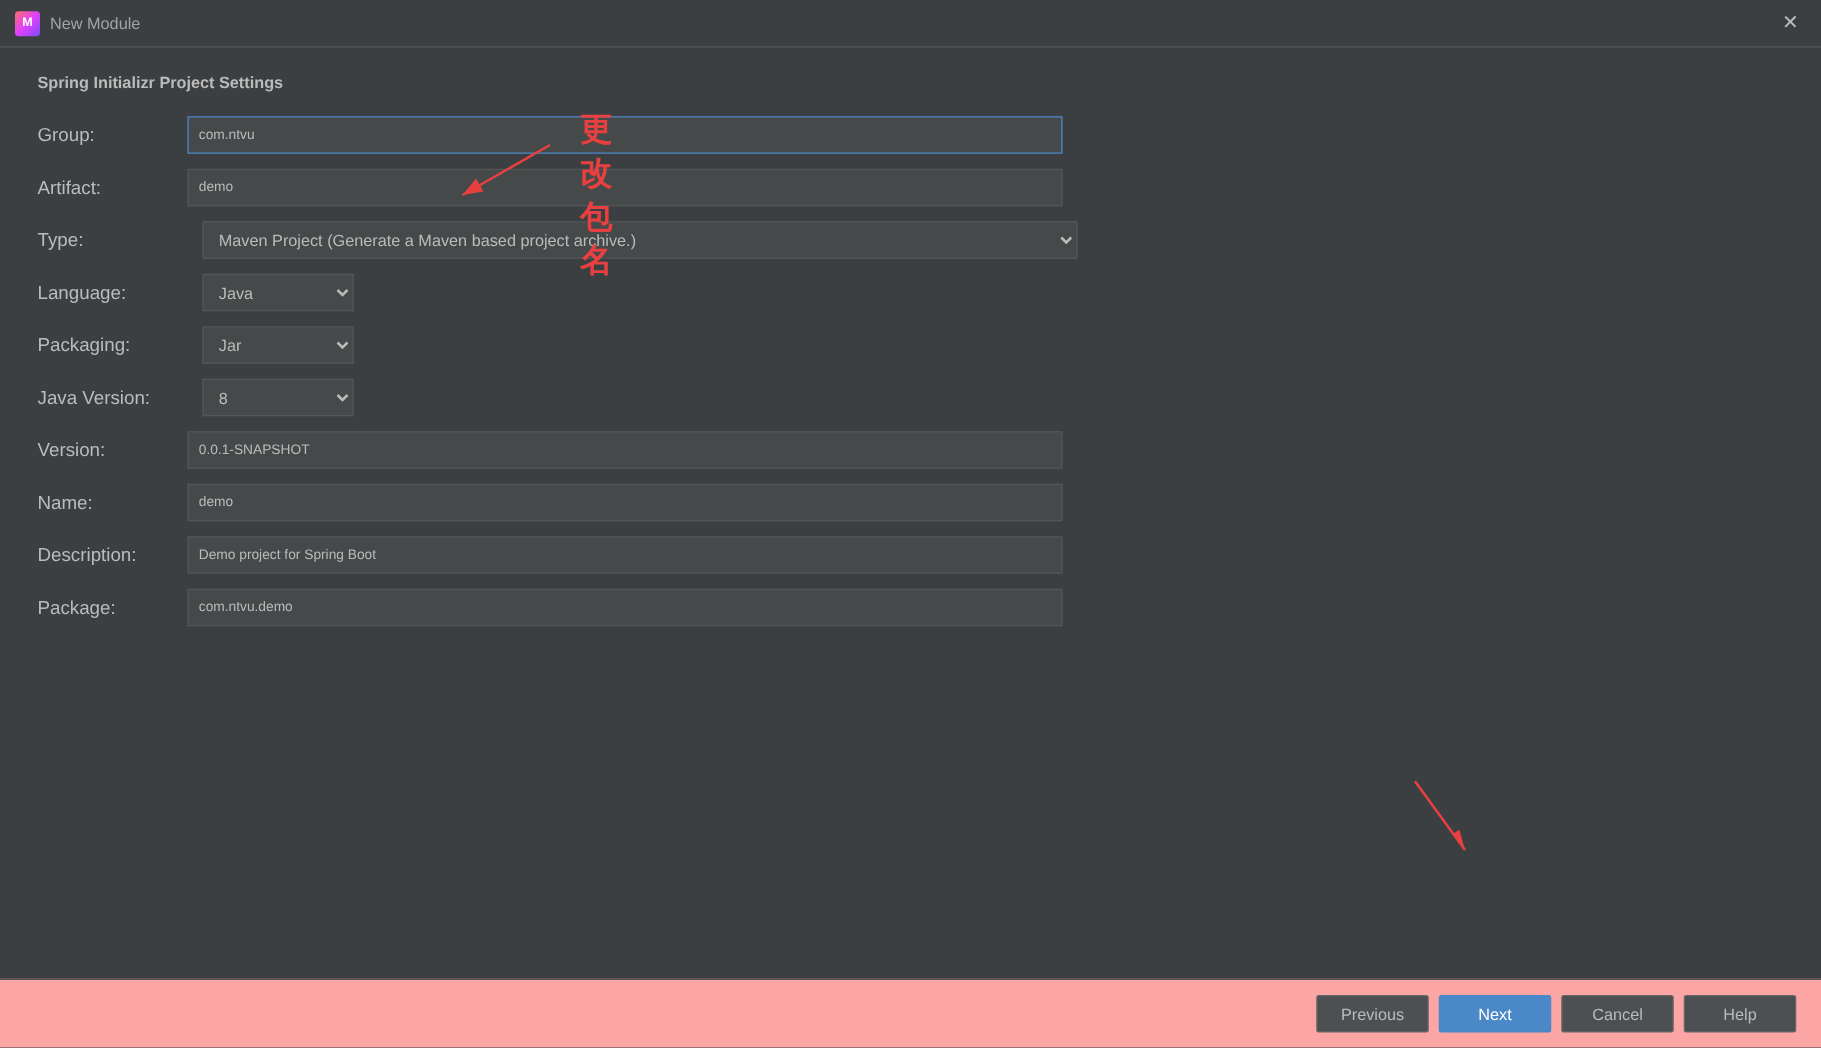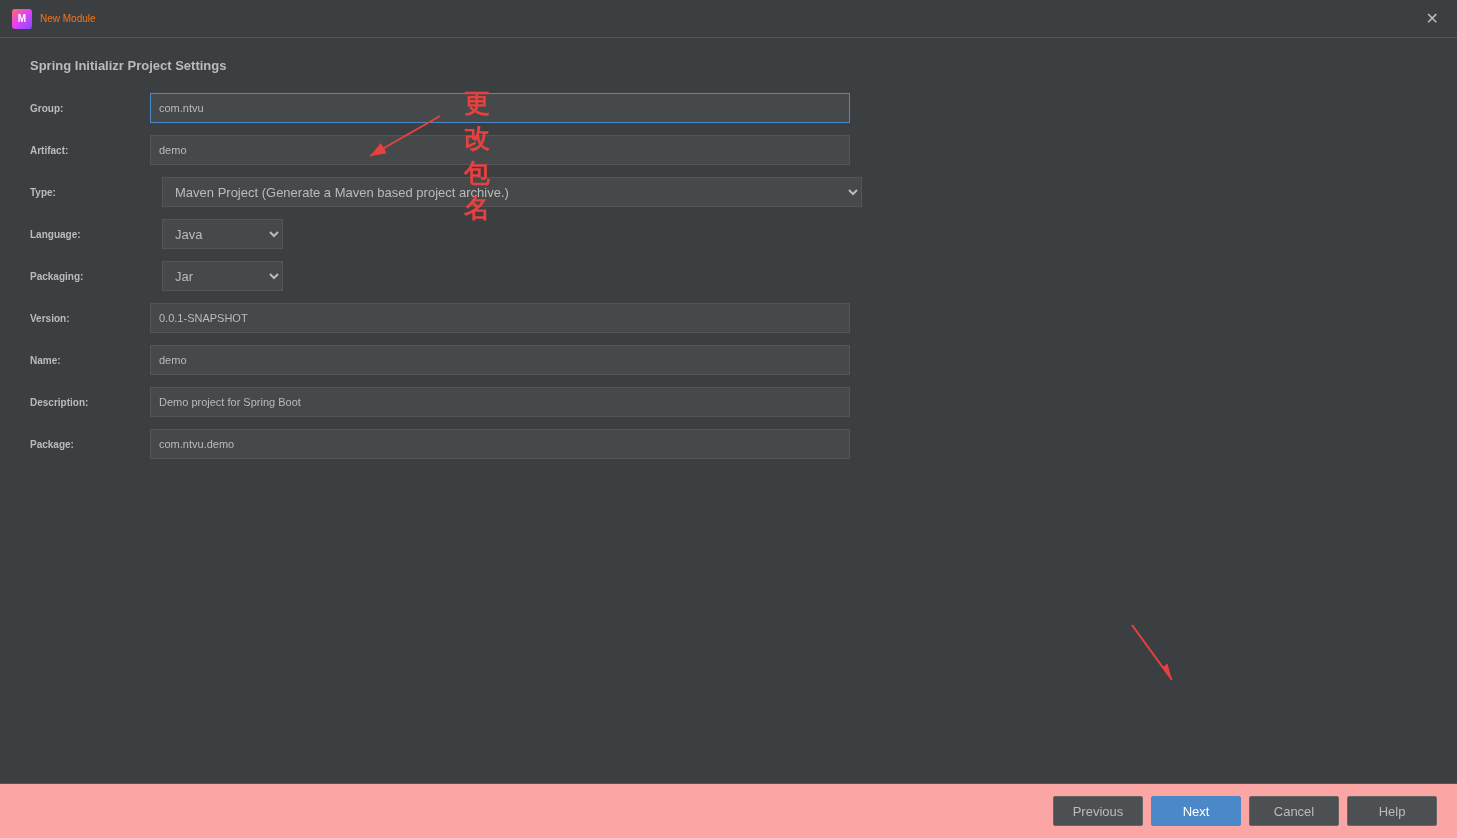--- a/index.html
+++ b/index.html
@@ -39,22 +39,22 @@
       height: 38px;
     }
 
     .title-bar-left {
       display: flex;
       align-items: center;
       gap: 8px;
     }
 
     .title-text {
-      color: #f97316;
-      font-size: 10px;
+      color: #a3a3a3;
+      font-size: 13px;
       font-weight: normal;
       text-align: center;
     }
 
     .close-btn {
       background: none;
       border: none;
       color: #bbbbbb;
       font-size: 16px;
       cursor: pointer;
@@ -84,25 +84,24 @@
 
     .form-row {
       display: flex;
       align-items: center;
       margin-bottom: 12px;
     }
 
     .form-label {
       width: 120px;
       color: #bbbbbb;
-      font-size: 10px;
+      font-size: 15px;
       text-align: left;
       padding-right: 10px;
       flex-shrink: 0;
-      font-weight: bold;
     }
 
     .form-input {
       flex: 1;
       max-width: 700px;
       height: 30px;
       background: #45494a;
       border: 1px solid #555;
       color: #bbbbbb;
       font-size: 11px;
@@ -250,20 +249,28 @@
       </div>
 
       <div class="form-row">
         <label class="form-label">Packaging:</label>
         <select class="form-select form-select-narrow">
           <option>Jar</option>
           <option>War</option>
         </select>
       </div>
 
+      <div class="form-row">
+        <label class="form-label">Java Version:</label>
+        <select class="form-select form-select-narrow">
+          <option>8</option>
+          <option>11</option>
+          <option>17</option>
+        </select>
+      </div>
 
       <div class="form-row">
         <label class="form-label">Version:</label>
         <input type="text" class="form-input" value="0.0.1-SNAPSHOT" style="">
       </div>
 
       <div class="form-row">
         <label class="form-label">Name:</label>
         <input type="text" class="form-input" value="demo" style="">
       </div>

